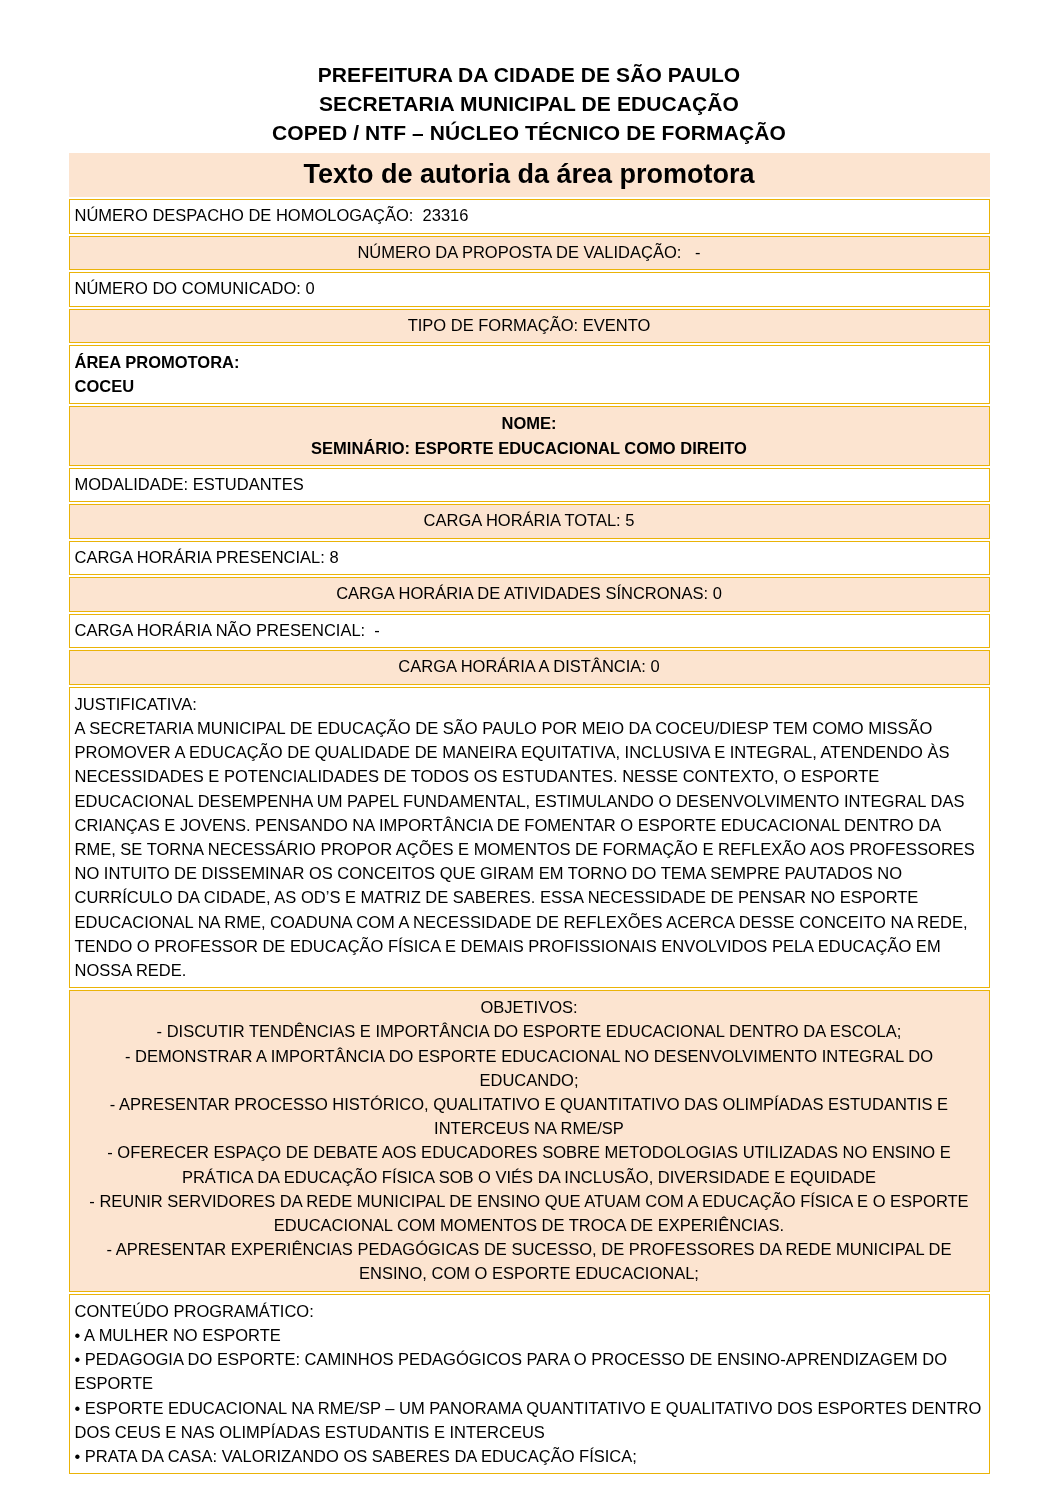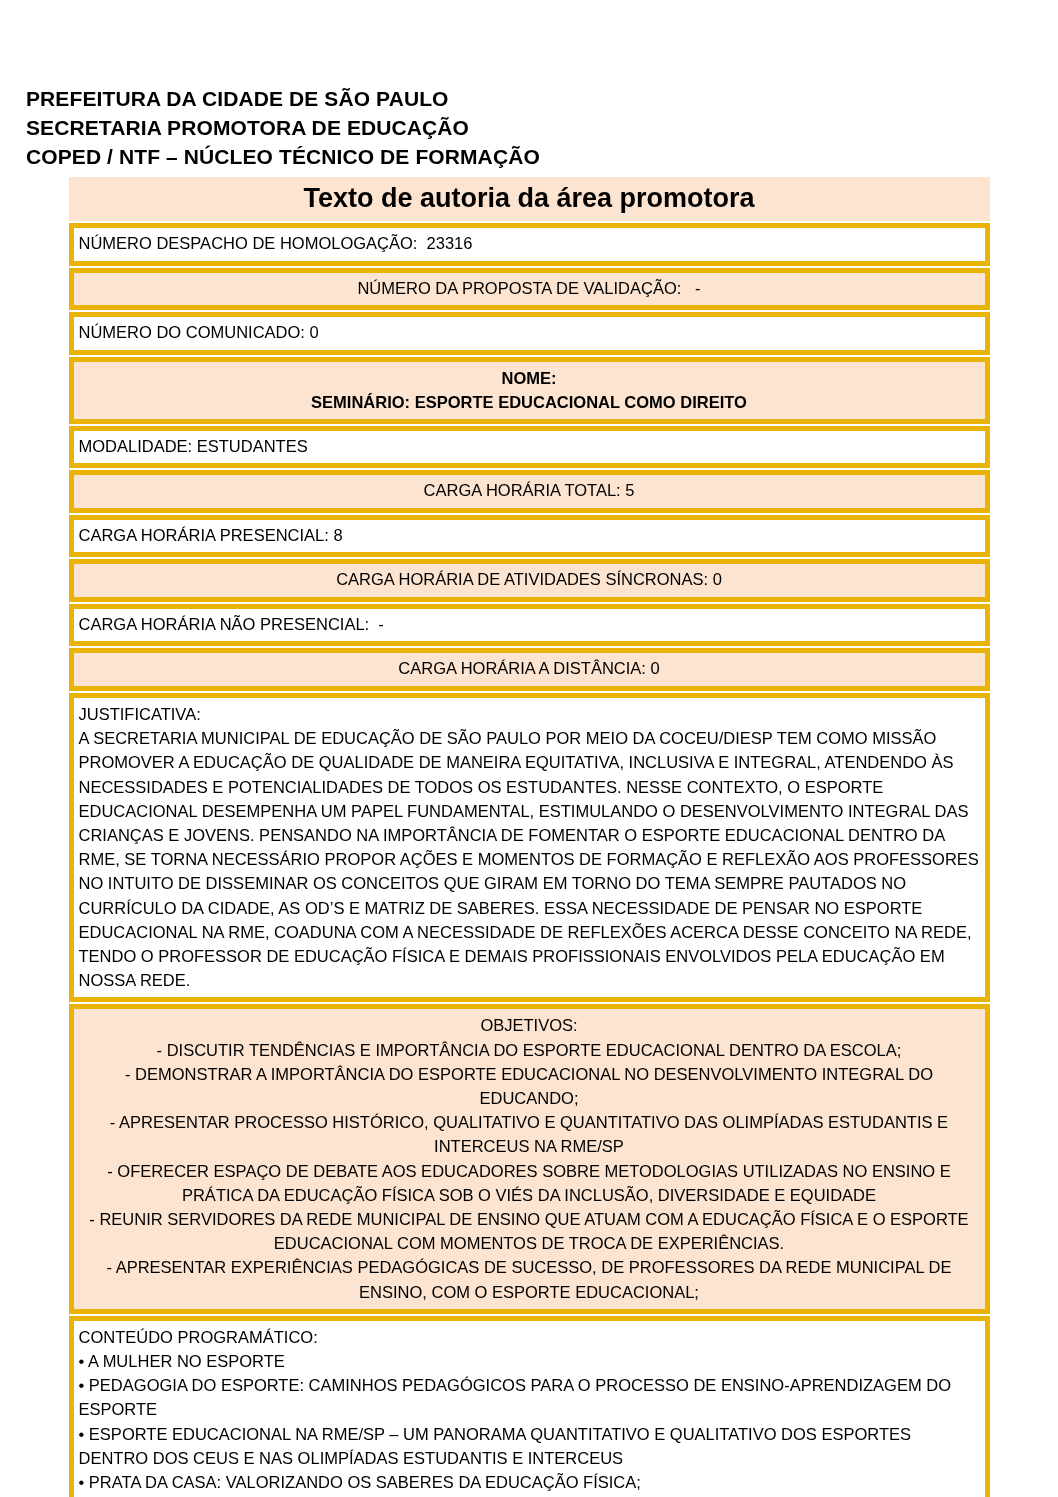--- a/index.html
+++ b/index.html
@@ -17,23 +17,22 @@
     position: relative;
     width: 1058px;
     height: 1497px;
     background: #ffffff;
     overflow: hidden;
     box-sizing: border-box;
   }
 
   
   .doc-header {
-    padding-top: 84px;
-    text-align: left;
-    margin-left: 26px;
+    padding-top: 60px;
+    text-align: center;
   }
   .doc-header .hline {
     font-weight: bold;
     font-size: 21px;
     line-height: 29px;
     letter-spacing: 0.1px;
     color: #000;
     white-space: nowrap;
   }
 
@@ -55,41 +54,41 @@
 
   
   .tbl {
     margin: 0 auto;
     width: 921px;
     border-collapse: separate;
     border-spacing: 0 2px;
     table-layout: fixed;
   }
   .tbl td {
-    border: 5px solid #eab308;
+    border: 1px solid #eab308;
     padding: 4px 5px 5px 5px;
     font-size: 16.5px;
     line-height: 23.5px;
     vertical-align: top;
     background: #ffffff;
     word-wrap: break-word;
   }
   .tbl tr.shade td { background: #fce4d0; text-align: center; }
   .tbl td.bold { font-weight: bold; }
   .tbl td .ln { display: block; white-space: pre-wrap; }
   .tbl td.block .ln { line-height: 24.2px; }
 </style>
 </head>
 <body>
 
 <div class="page">
 
   <div class="doc-header">
     <div class="hline">PREFEITURA DA CIDADE DE SÃO PAULO</div>
-    <div class="hline">SECRETARIA PROMOTORA DE EDUCAÇÃO</div>
+    <div class="hline">SECRETARIA MUNICIPAL DE EDUCAÇÃO</div>
     <div class="hline">COPED / NTF – NÚCLEO TÉCNICO DE FORMAÇÃO</div>
   </div>
 
   <div class="banner">
     <div class="banner-text">Texto de autoria da área promotora</div>
   </div>
 
   <table class="tbl">
     <tbody>
         <tr>
@@ -98,20 +97,31 @@
           </td>
         </tr>
         <tr class="shade">
           <td>
             <span class="ln">NÚMERO DA PROPOSTA DE VALIDAÇÃO:   -</span>
           </td>
         </tr>
         <tr>
           <td>
             <span class="ln">NÚMERO DO COMUNICADO: 0</span>
+          </td>
+        </tr>
+        <tr class="shade">
+          <td>
+            <span class="ln">TIPO DE FORMAÇÃO: EVENTO</span>
+          </td>
+        </tr>
+        <tr>
+          <td class="bold block">
+            <span class="ln">ÁREA PROMOTORA:</span>
+            <span class="ln">COCEU</span>
           </td>
         </tr>
         <tr class="shade">
           <td class="bold block">
             <span class="ln">NOME:</span>
             <span class="ln">SEMINÁRIO: ESPORTE EDUCACIONAL COMO DIREITO</span>
           </td>
         </tr>
         <tr>
           <td>

